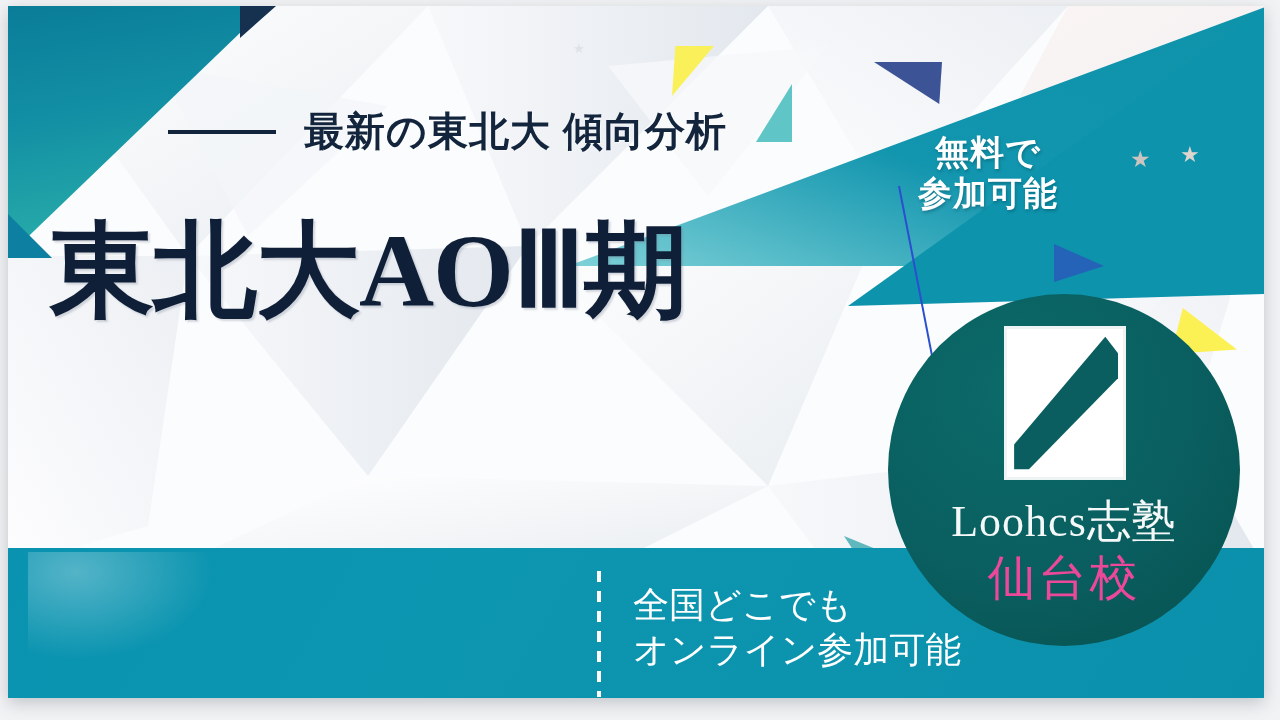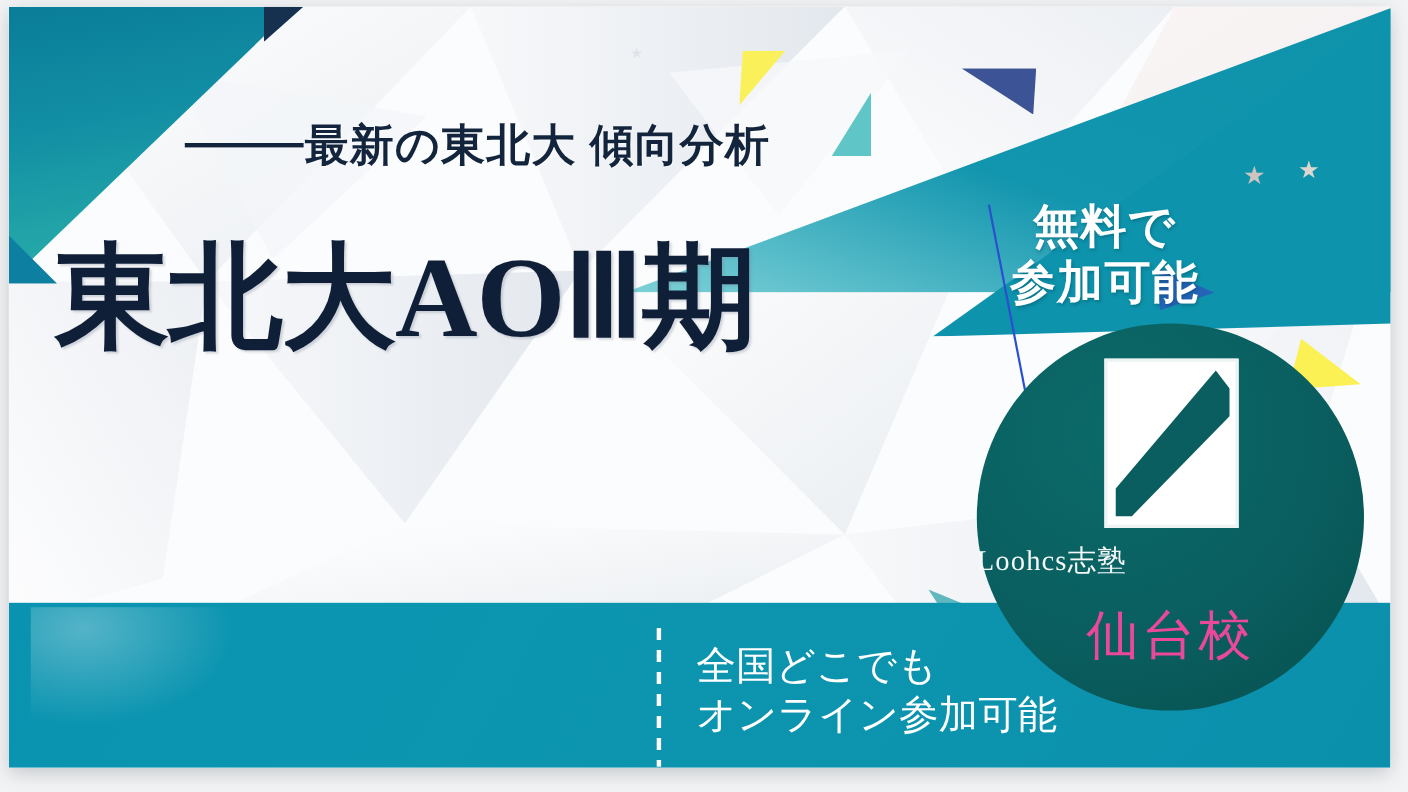--- a/index.html
+++ b/index.html
@@ -136,21 +136,21 @@
   .star-1 { left: 1122px; top: 142px; font-size: 23px; color: #cbc4bf; }
   .star-2 { left: 1172px; top: 138px; font-size: 22px; color: #ddd6cf; }
   .star-3 { left: 565px; top: 36px; font-size: 13px; color: #dfe3e8; }
 
   
   .subtitle-row {
     position: absolute;
     left: 160px; top: 98px;
     display: flex;
     align-items: center;
-    gap: 1px;
+    gap: 28px;
   }
   .sub-rule {
     width: 108px; height: 4px;
     background: #12243c;
   }
   .subtitle-text {
     font-size: 40px;
     font-weight: bold;
     color: #13243d;
     letter-spacing: 1px;
@@ -172,27 +172,26 @@
     white-space: nowrap;
     text-shadow: 2px 2px 2px rgba(120,130,150,0.30);
   }
 
   
   .free-badge {
     position: absolute;
     left: 910px; top: 126px;
     text-align: center;
     color: #ffffff;
-    font-size: 42px;
+    font-size: 34px;
     font-weight: bold;
     line-height: 1.22;
     letter-spacing: 1px;
     text-shadow: 1px 2px 3px rgba(0,60,75,0.35);
     white-space: nowrap;
-    margin-top: 48px;
   }
 
   
   .bottom-bar {
     position: absolute;
     left: 0px; top: 542px;
     width: 1256px; height: 150px;
     background: linear-gradient(120deg, #0a93b0 0%, #0d96b0 35%, #0b90ac 100%);
   }
   .bar-glow {
@@ -252,23 +251,24 @@
     position: absolute;
     left: 1004px; top: 328px;
     width: 106px; height: 138px;
     background: #0a5e5f;
     clip-path: polygon(88% 2%, 100% 14%, 100% 32%, 16% 98%, 2% 98%, 2% 80%);
   }
   .logo-name {
     position: absolute;
     left: 880px; top: 486px;
     width: 352px;
+    text-align: center;
     color: #f4f8f8;
     font-family: "Liberation Serif", "DejaVu Serif", serif;
-    font-size: 26px;
+    font-size: 44px;
     letter-spacing: 1px;
     white-space: nowrap;
   }
   .logo-branch {
     position: absolute;
     left: 880px; top: 540px;
     width: 352px;
     text-align: center;
     color: #ec4899;
     font-family: "Liberation Serif", "DejaVu Serif", serif;

